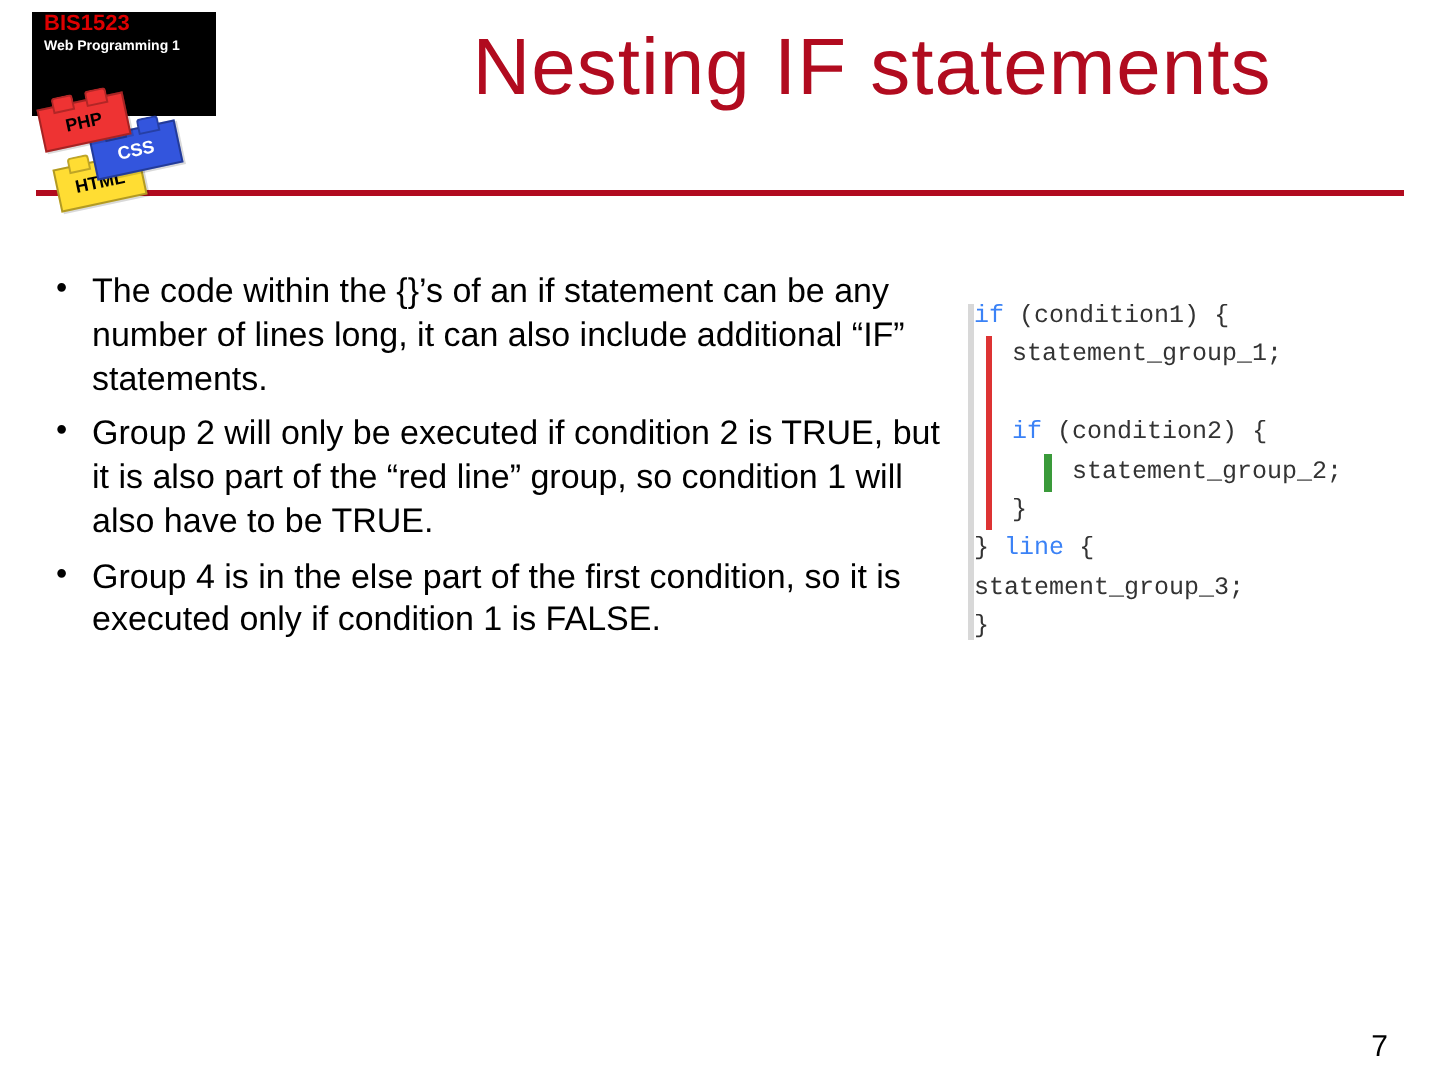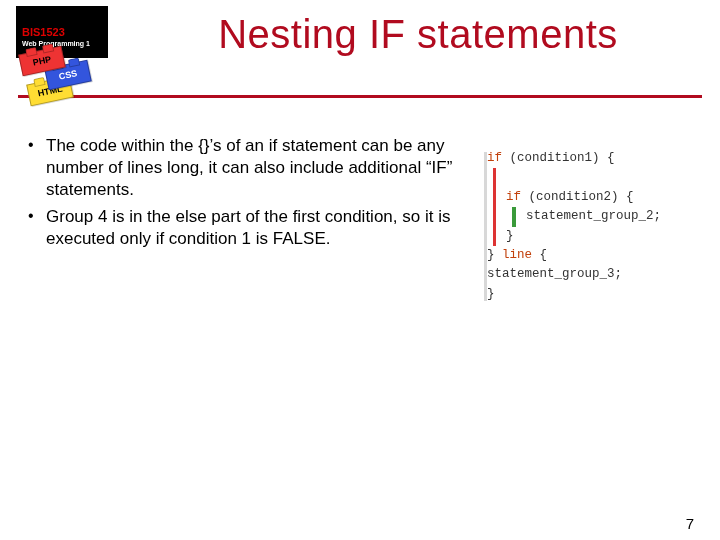--- a/index.html
+++ b/index.html
@@ -16,21 +16,21 @@
     position:relative;
     height:120px;
     width:100%;
   }
   .tag {
     position:absolute;
     left:16px; top:6px;
     width:92px; height:52px;
     background:#000;
     color:#fff;
-    padding:20px 6px;
+    padding:0 6px;
   }
   .tag .code { font-size:11px; font-weight:bold; color:#d00; line-height:1.1; }
   .tag .sub  { font-size:7px; font-weight:bold; color:#fff; line-height:1.1; margin-top:2px; }
 
   .blocks {
     position:absolute;
     left:18px; top:46px;
     width:82px; height:60px;
   }
   .brick {
@@ -53,21 +53,21 @@
     border-radius:2px 2px 0 0;
   }
   .brick::before { left:7px; }
   .brick::after  { right:7px; }
   .b-red    { background:#e33; left:2px;  top:4px;  z-index:3; }
   .b-blue   { background:#35d; left:28px; top:18px; z-index:2; color:#fff;}
   .b-yellow { background:#fd3; left:10px; top:34px; z-index:1; }
 
   .title {
     position:absolute;
-    left:138px; top:12px;
+    left:156px; top:12px;
     width:560px;
     color:#b10b1f;
     font-size:40px;
     font-weight:500;
     letter-spacing:0.5px;
     text-align:center;
   }
   .rule {
     position:absolute;
     left:18px; right:18px; top:95px;
@@ -122,23 +122,23 @@
     background:#d8d8d8;
   }
   .inner-red {
     border-left:3px solid #d33;
     padding-left:10px;
     margin-left:6px;
   }
   .inner-green {
     border-left:4px solid #3a9a3a;
     padding-left:10px;
-    margin-left:6px;
+    margin-left:16px;
   }
-  .kw { color:#c2410c; }
+  .kw { color:#3b82f6; }
   .codefig pre { font-family:inherit; white-space:pre; }
 
   .pagenum {
     position:absolute;
     right:26px; bottom:8px;
     font-size:15px;
     color:#000;
   }
 </style>
 </head>
@@ -155,31 +155,33 @@
     <div class="brick b-yellow">HTML</div>
   </div>
   <div class="title">Nesting IF statements</div>
   <div class="rule"></div>
 </div>
 
 <div class="body">
   <div class="left">
     <ul class="bullets">
       <li>The code within the {}’s of an if statement can be any number of lines long, it can also include additional “IF” statements.</li>
+      <li>Group 2 will only be executed if condition 2 is TRUE, but it is also part of the “red line” group, so condition 1 will also have to be TRUE.</li>
       <li>Group 4 is in the else part of the first condition, so it is executed only if condition 1 is FALSE.</li>
     </ul>
   </div>
 
   <div class="right">
     <div class="codefig">
       <div class="guide"></div>
 
       <pre><span class="kw">if</span> <span>(condition1)</span> <span>{</span></pre>
 
       <div class="inner-red">
+        <pre>statement_group_1;</pre>
         <pre> </pre>
         <pre><span class="kw">if</span> <span>(condition2)</span> <span>{</span></pre>
         <div class="inner-green">
           <pre>statement_group_2;</pre>
         </div>
         <pre>}</pre>
       </div>
 
       <pre><span>}</span> <span class="kw">line</span> <span>{</span></pre>
       <pre style="">statement_group_3;</pre>

